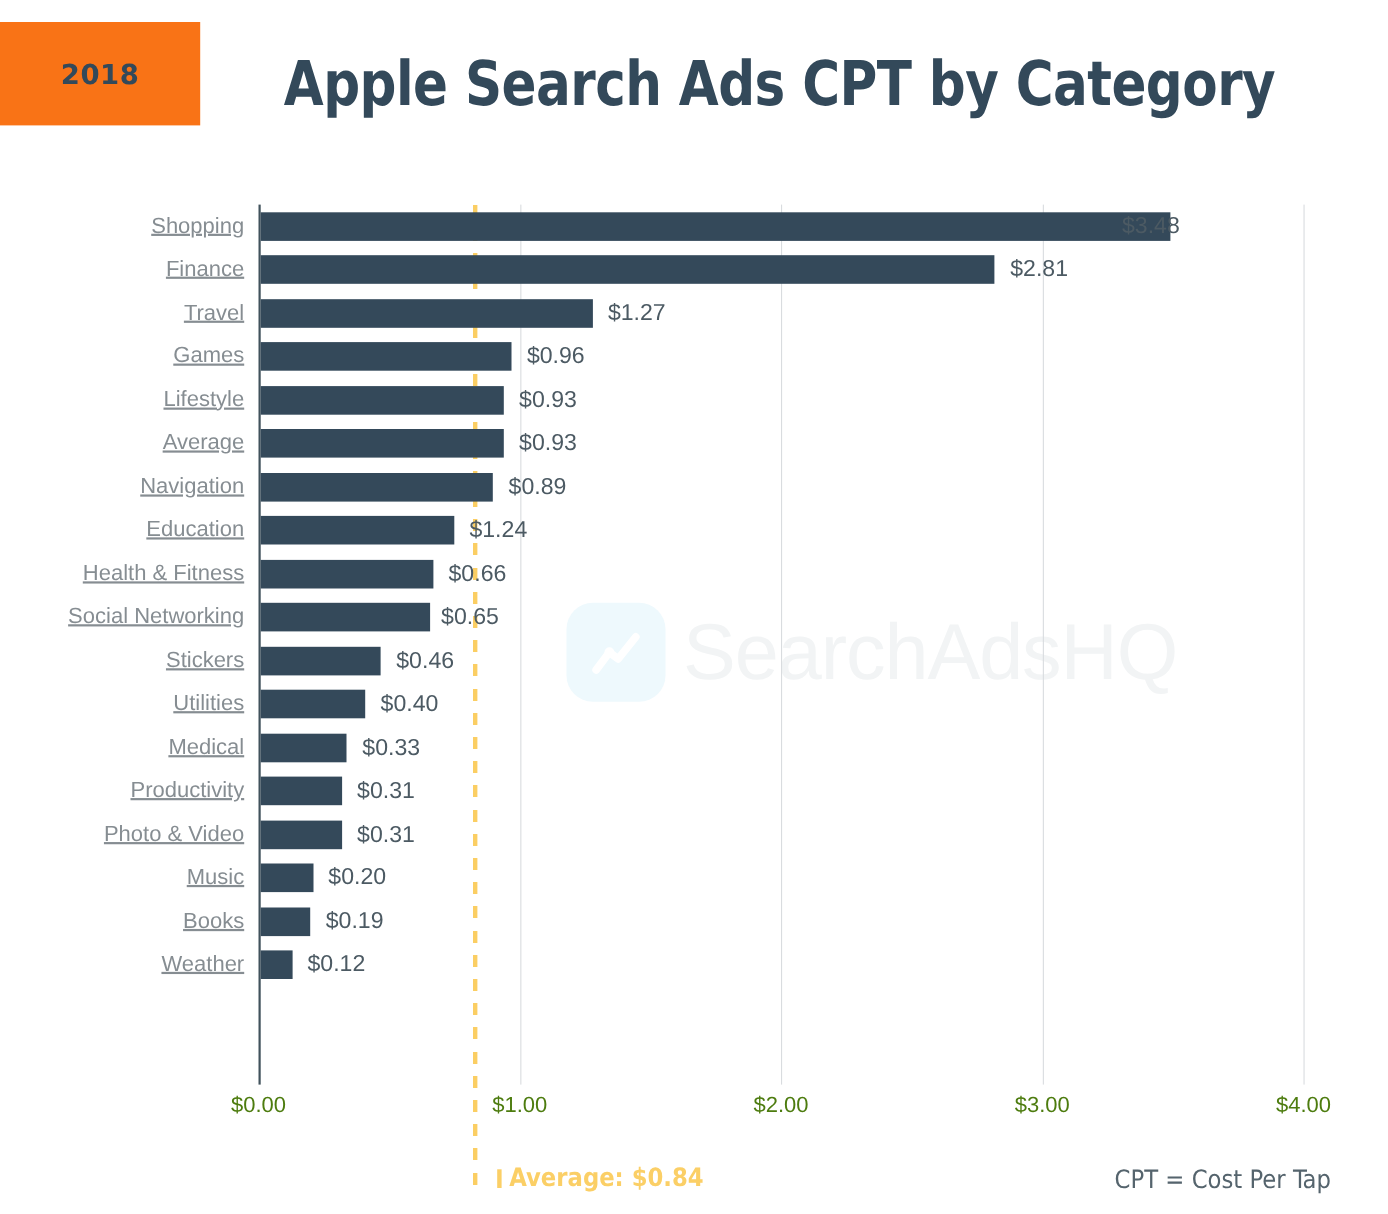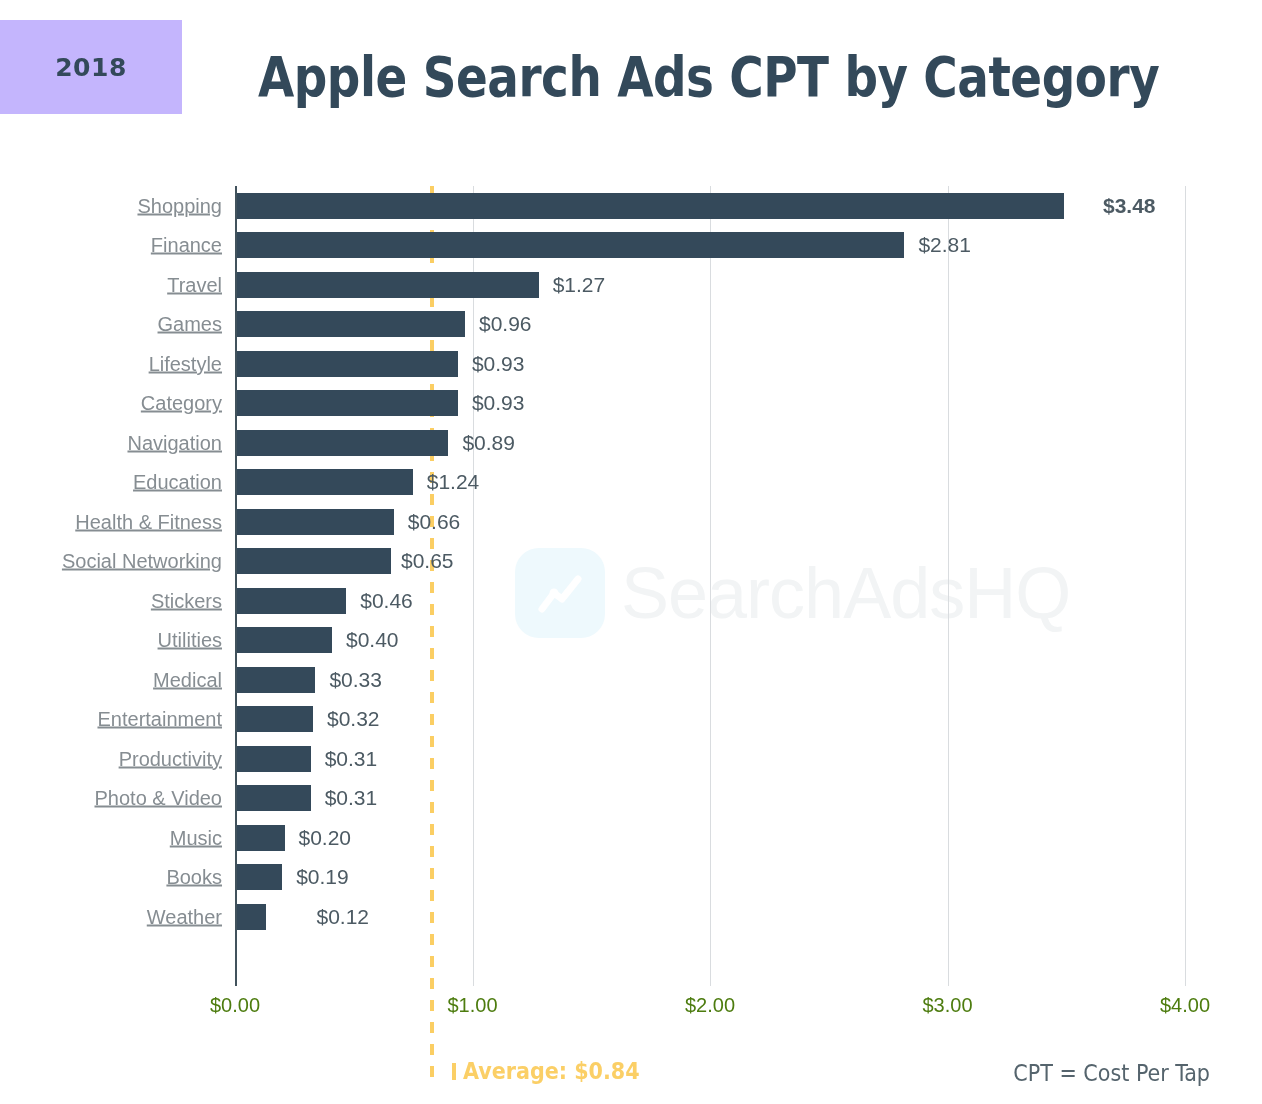--- a/index.html
+++ b/index.html
@@ -22,21 +22,21 @@
     top: 0;
     width: 1262px;
     height: 140px;
   }
   .year-badge {
     position: absolute;
     left: 0;
     top: 20px;
     width: 182px;
     height: 94px;
-    background: #c4b5fd;
+    background: #f97316;
     display: flex;
     align-items: center;
     justify-content: center;
   }
   .year-badge span {
     font-family: "DejaVu Sans", sans-serif;
     font-size: 25px;
     font-weight: bold;
     color: #33495a;
     letter-spacing: 0.5px;
@@ -228,21 +228,21 @@
       <div class="gridline" style="left: 947.5px;"></div>
       <div class="gridline" style="left: 1185px;"></div>
     </div>
   <div class="axis-line"></div>
   <div class="avg-line"></div>
 
   <div class="rows" id="rows">
       <div class="row">
         <div class="row-label">Shopping</div>
         <div class="bar" style="width: 826.5px; background: rgb(52, 73, 90);"></div>
-        <div class="bar-value" style="left: 1103px; font-weight: bold;">$3.48</div>
+        <div class="bar-value" style="left: 1020px;">$3.48</div>
       </div>
       <div class="row">
         <div class="row-label">Finance</div>
         <div class="bar" style="width: 667.375px; background: rgb(52, 73, 90);"></div>
         <div class="bar-value" style="left: 918.375px;">$2.81</div>
       </div>
       <div class="row">
         <div class="row-label">Travel</div>
         <div class="bar" style="width: 301.625px; background: rgb(52, 73, 90);"></div>
         <div class="bar-value" style="left: 552.625px;">$1.27</div>
@@ -251,21 +251,21 @@
         <div class="row-label">Games</div>
         <div class="bar" style="width: 228px; background: rgb(52, 73, 90);"></div>
         <div class="bar-value" style="left: 479px;">$0.96</div>
       </div>
       <div class="row">
         <div class="row-label">Lifestyle</div>
         <div class="bar" style="width: 220.875px; background: rgb(52, 73, 90);"></div>
         <div class="bar-value" style="left: 471.875px;">$0.93</div>
       </div>
       <div class="row">
-        <div class="row-label">Category</div>
+        <div class="row-label">Average</div>
         <div class="bar" style="width: 220.875px; background: rgb(52, 73, 90);"></div>
         <div class="bar-value" style="left: 471.875px;">$0.93</div>
       </div>
       <div class="row">
         <div class="row-label">Navigation</div>
         <div class="bar" style="width: 211.375px; background: rgb(52, 73, 90);"></div>
         <div class="bar-value" style="left: 462.375px;">$0.89</div>
       </div>
       <div class="row">
         <div class="row-label">Education</div>
@@ -291,25 +291,20 @@
         <div class="row-label">Utilities</div>
         <div class="bar" style="width: 95px; background: rgb(52, 73, 90);"></div>
         <div class="bar-value" style="left: 346px;">$0.40</div>
       </div>
       <div class="row">
         <div class="row-label">Medical</div>
         <div class="bar" style="width: 78.375px; background: rgb(52, 73, 90);"></div>
         <div class="bar-value" style="left: 329.375px;">$0.33</div>
       </div>
       <div class="row">
-        <div class="row-label">Entertainment</div>
-        <div class="bar" style="width: 76px; background: rgb(52, 73, 90);"></div>
-        <div class="bar-value" style="left: 327px;">$0.32</div>
-      </div>
-      <div class="row">
         <div class="row-label">Productivity</div>
         <div class="bar" style="width: 73.625px; background: rgb(52, 73, 90);"></div>
         <div class="bar-value" style="left: 324.625px;">$0.31</div>
       </div>
       <div class="row">
         <div class="row-label">Photo &amp; Video</div>
         <div class="bar" style="width: 73.625px; background: rgb(52, 73, 90);"></div>
         <div class="bar-value" style="left: 324.625px;">$0.31</div>
       </div>
       <div class="row">
@@ -318,21 +313,21 @@
         <div class="bar-value" style="left: 298.5px;">$0.20</div>
       </div>
       <div class="row">
         <div class="row-label">Books</div>
         <div class="bar" style="width: 45.125px; background: rgb(52, 73, 90);"></div>
         <div class="bar-value" style="left: 296.125px;">$0.19</div>
       </div>
       <div class="row">
         <div class="row-label">Weather</div>
         <div class="bar" style="width: 28.5px; background: rgb(52, 73, 90);"></div>
-        <div class="bar-value" style="left: 279.5px; margin-left: 37px;">$0.12</div>
+        <div class="bar-value" style="left: 279.5px;">$0.12</div>
       </div>
     </div>
 
   <div id="xticks">
       <div class="xtick" style="left: 235px;">$0.00</div>
       <div class="xtick" style="left: 472.5px;">$1.00</div>
       <div class="xtick" style="left: 710px;">$2.00</div>
       <div class="xtick" style="left: 947.5px;">$3.00</div>
       <div class="xtick" style="left: 1185px;">$4.00</div>
     </div>

